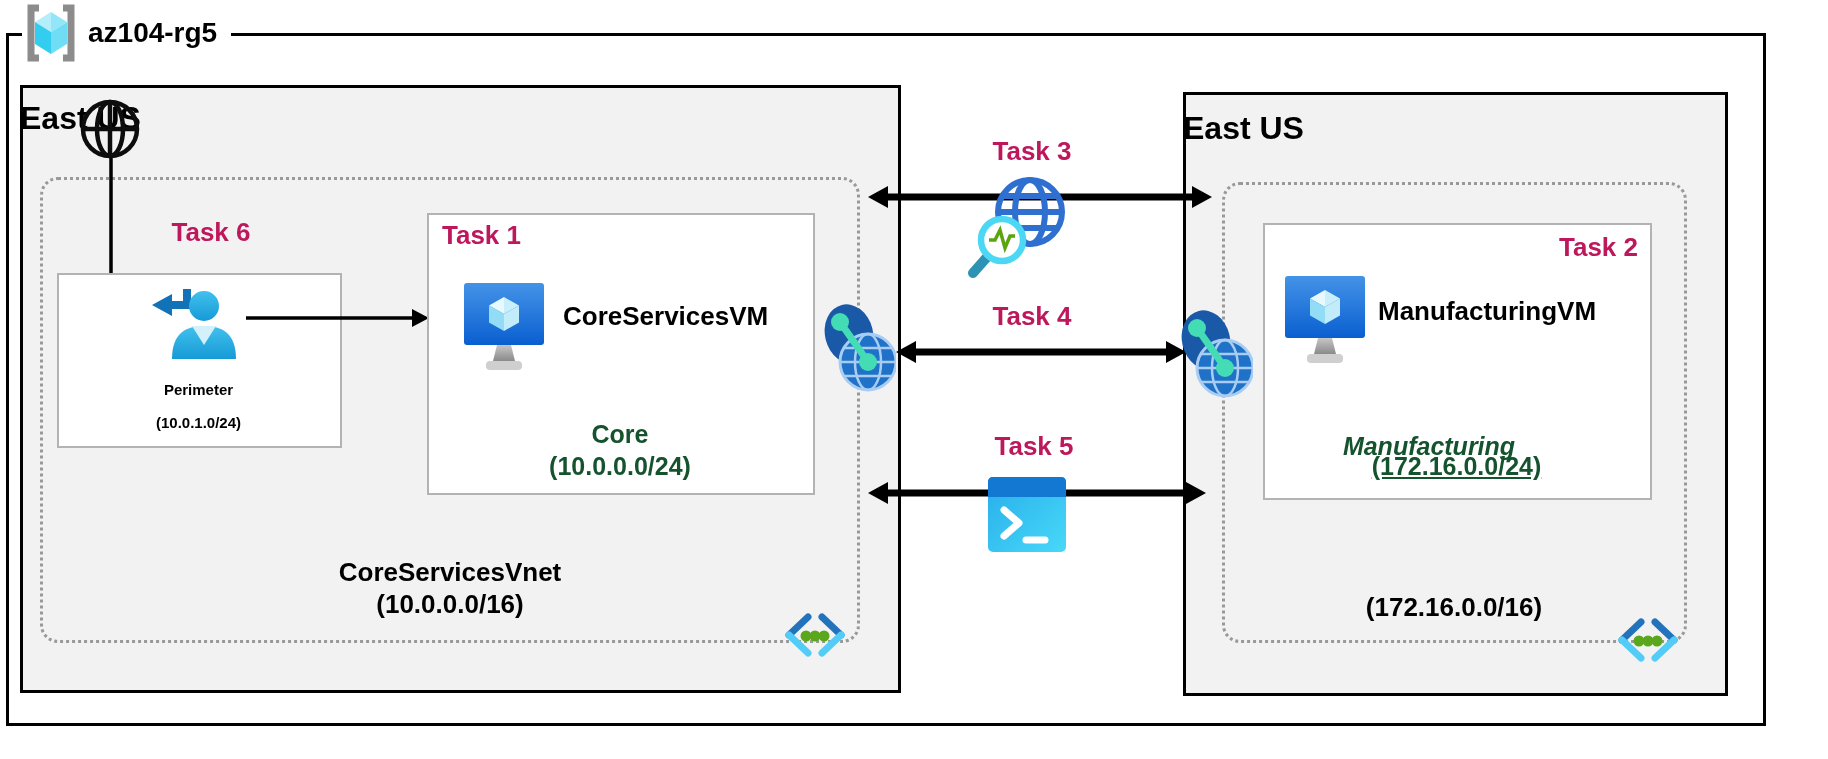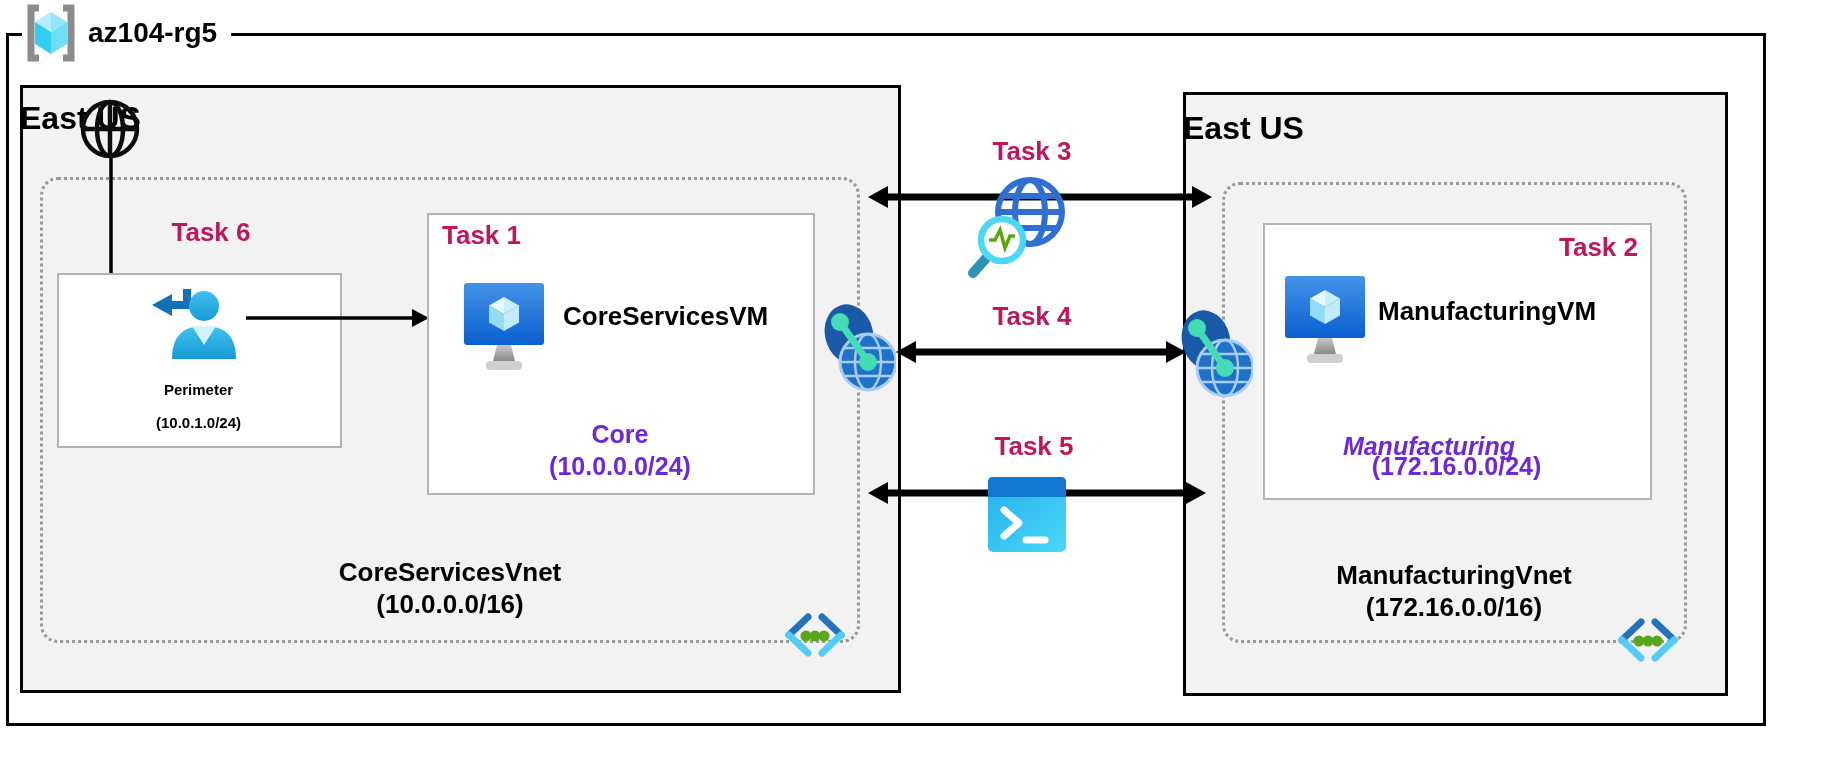--- a/index.html
+++ b/index.html
@@ -7,21 +7,21 @@
          font-family:"Liberation Sans",sans-serif;overflow:hidden;}
   .abs{position:absolute;}
   .box-outer{border:3px solid #000;background:#fff;}
   .region{border:3px solid #000;background:#f2f2f2;}
   .vnet-dotted{border:3px dotted #999;border-radius:18px;}
   .whitebox{background:#fff;border:2px solid #b3b3b3;}
   .hdr{font-size:32px;font-weight:bold;color:#000;}
   .tasklbl{font-size:26px;font-weight:bold;color:#be185d;text-align:center;}
   .vmname{font-size:26px;font-weight:bold;color:#000;white-space:nowrap;}
   .bigname{font-size:26px;font-weight:bold;color:#000;text-align:center;white-space:nowrap;}
-  .subname{font-size:25px;font-weight:bold;color:#6d28d9;text-align:center;white-space:nowrap;}
+  .subname{font-size:25px;font-weight:bold;color:#14532d;text-align:center;white-space:nowrap;}
   .perimtxt{font-size:15px;font-weight:bold;color:#000;text-align:center;white-space:nowrap;}
   .rglabel{display:flex;align-items:center;gap:8px;background:#fff;padding:0 14px 0 0;}
   .rgtext{font-size:28px;font-weight:bold;color:#000;white-space:nowrap;}
 </style>
 </head>
 <body>
 
 <div id="stage">
 
   <div class="abs box-outer" style="left:6px;top:33px;width:1754px;height:687px;"></div>
@@ -200,23 +200,22 @@
     <polygon points="40,14 25,22.5 40,31" fill="#e8f9fe"></polygon>
     <polygon points="40,14 55,22.5 40,31" fill="#c8effb"></polygon>
     <polygon points="25,22.5 40,31 40,48 25,39.5" fill="#93dcf5"></polygon>
     <polygon points="55,22.5 40,31 40,48 55,39.5" fill="#c2ecfa"></polygon>
     <polygon points="33,62 47,62 51,78 29,78" fill="url(#vm2g)"></polygon>
     <rect x="22" y="78" width="36" height="9" rx="4" fill="#cfcfcf"></rect>
   </svg>
 
   <div class="abs vmname" style="left:1378px;top:296px;">ManufacturingVM</div>
   <div class="abs subname" style="left:1263px;top:432px;width:332px;font-style:italic;">Manufacturing</div>
-  <div class="abs subname" style="left:1263px;top:452px;width:387px;">(172.16.0.0/24)</div>
-
-  <div class="abs bigname" style="left:1244px;top:560px;width:420px;">ManufacturingVnet</div>
+  <div class="abs subname" style="left:1263px;top:452px;width:387px;text-decoration:underline;">(172.16.0.0/24)</div>
+
   <div class="abs bigname" style="left:1244px;top:592px;width:420px;">(172.16.0.0/16)</div>
 
   <svg class="abs" style="left:783px;top:611px;" width="64" height="48" viewBox="0 0 64 48">
     <line x1="25" y1="6" x2="6" y2="24" stroke="#2273bb" stroke-width="7" stroke-linecap="round"></line>
     <line x1="6" y1="24" x2="25" y2="42" stroke="#53ccf7" stroke-width="7" stroke-linecap="round"></line>
     <line x1="39" y1="6" x2="58" y2="24" stroke="#2273bb" stroke-width="7" stroke-linecap="round"></line>
     <line x1="58" y1="24" x2="39" y2="42" stroke="#53ccf7" stroke-width="7" stroke-linecap="round"></line>
     <circle cx="23" cy="25" r="5.5" fill="#5aa71e"></circle>
     <circle cx="32" cy="25" r="5.5" fill="#5aa71e"></circle>
     <circle cx="41" cy="25" r="5.5" fill="#5aa71e"></circle>

